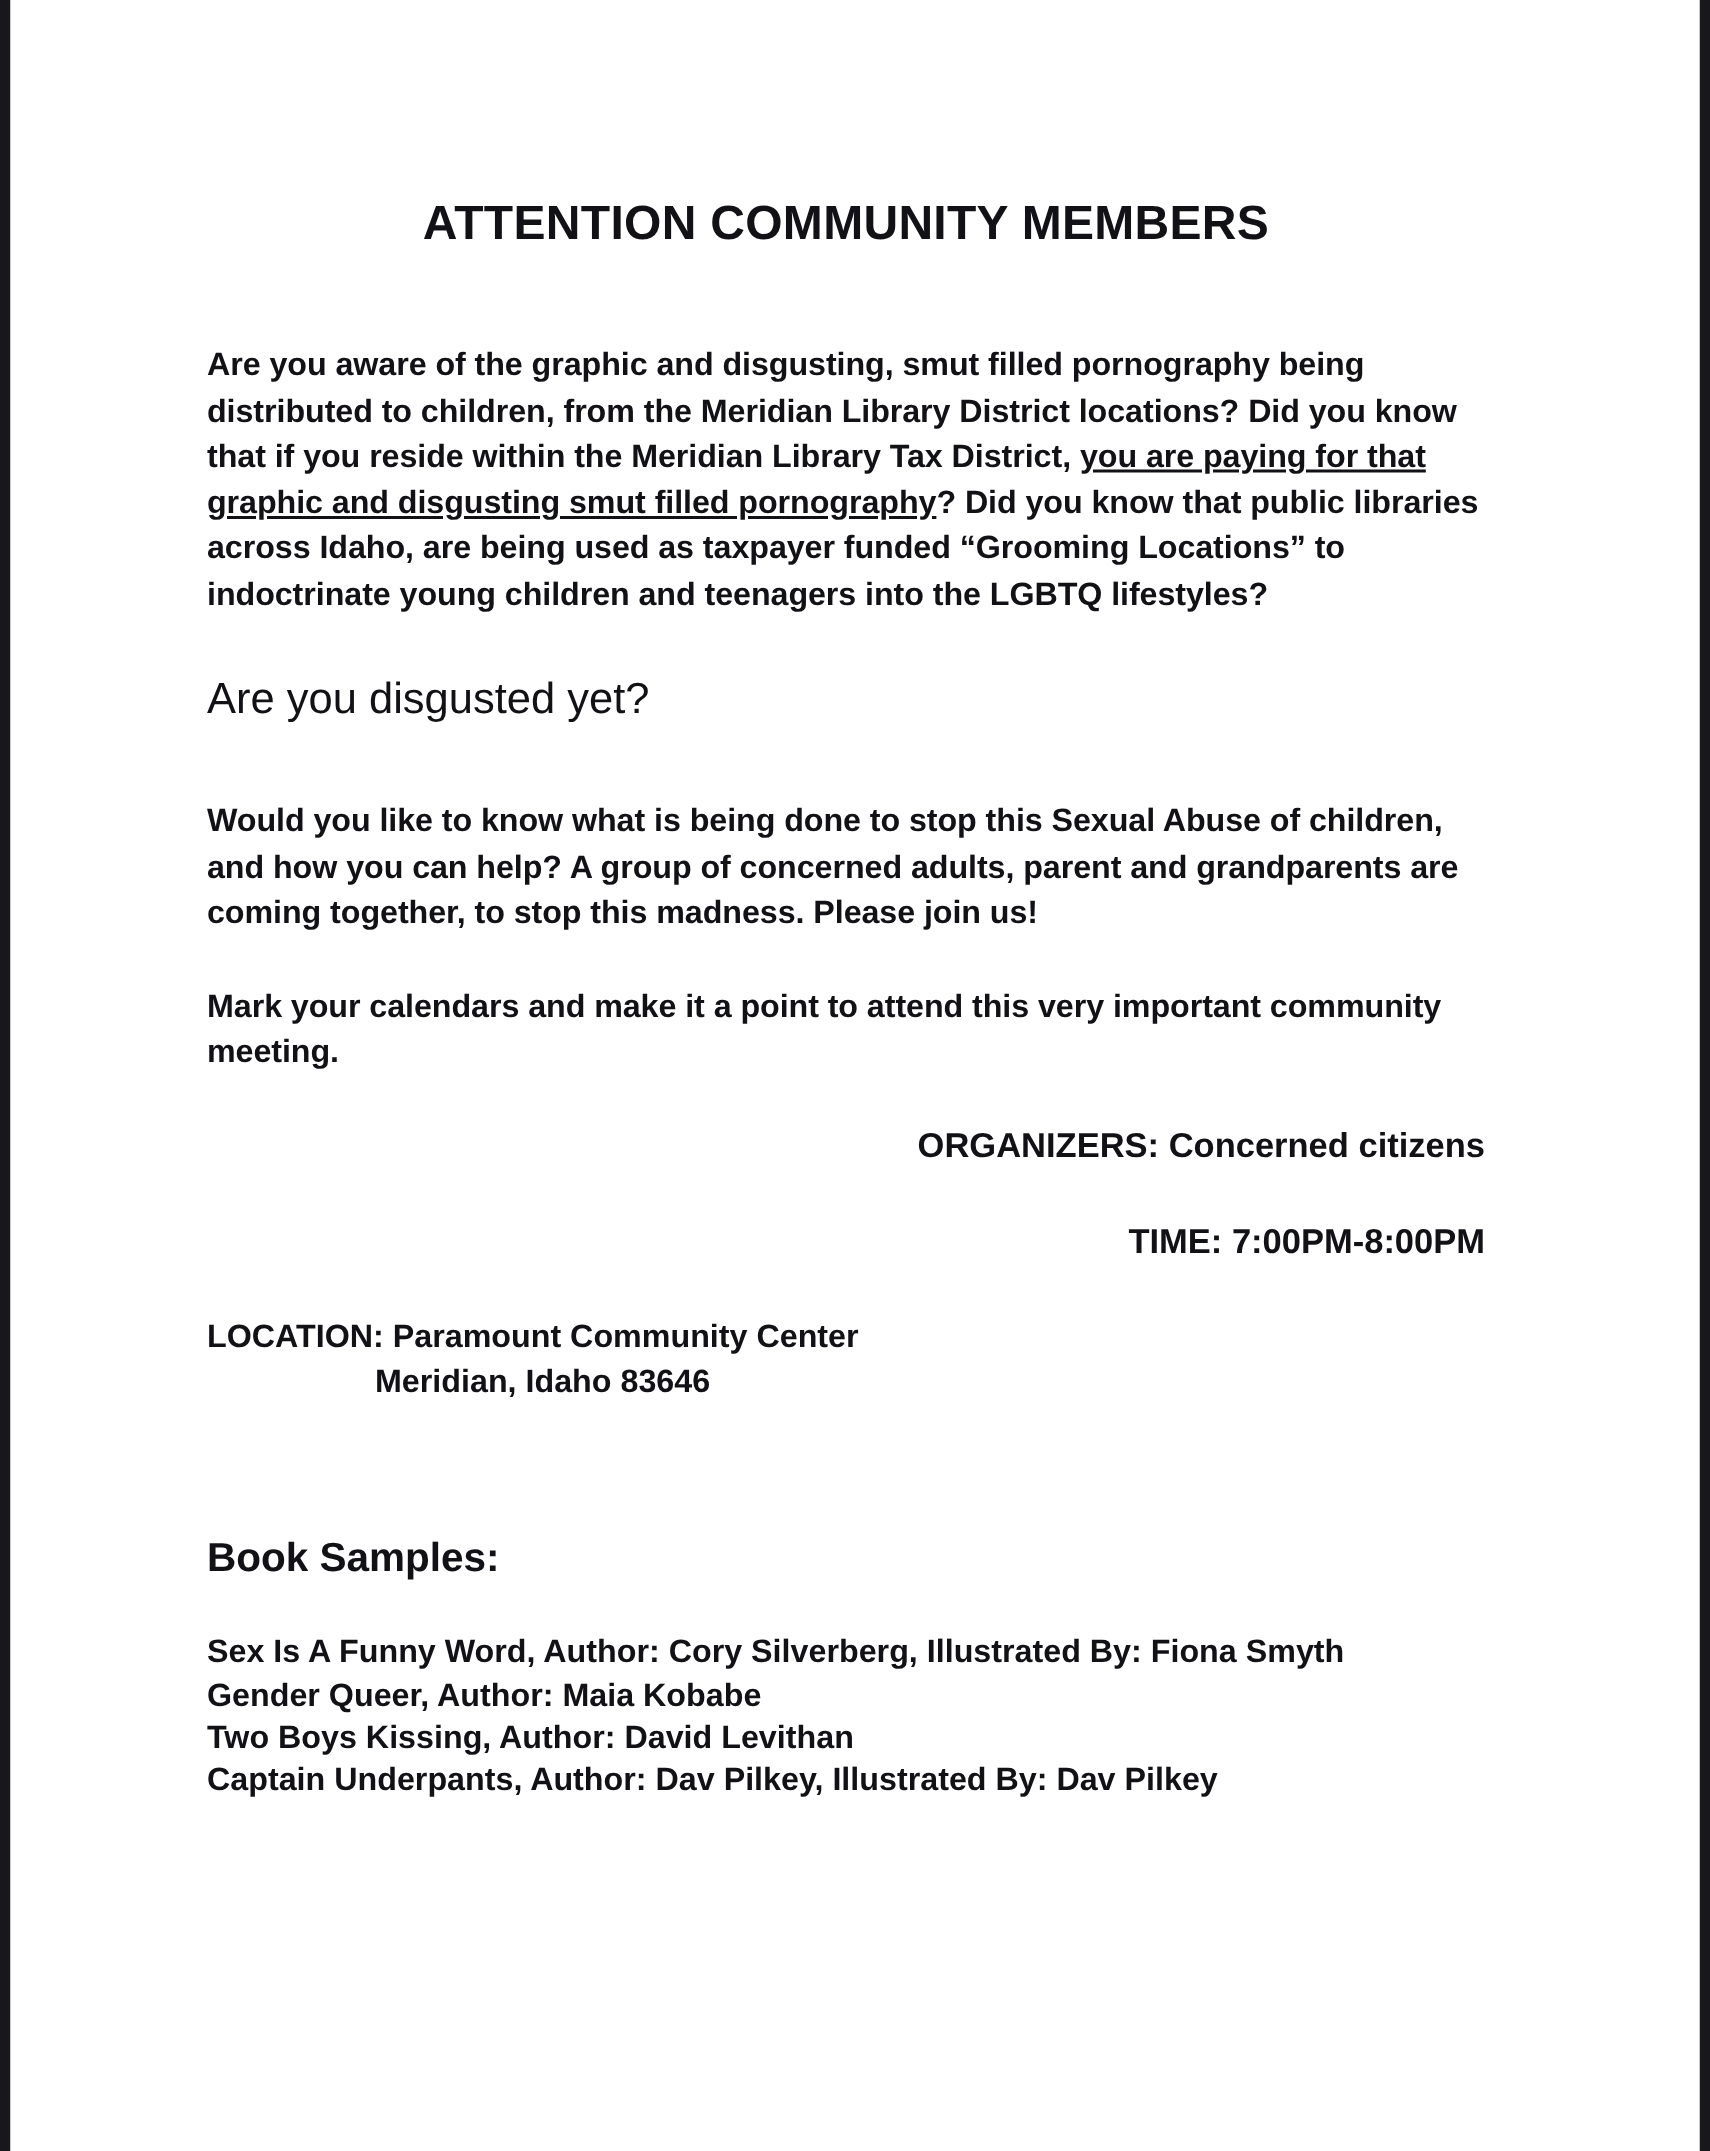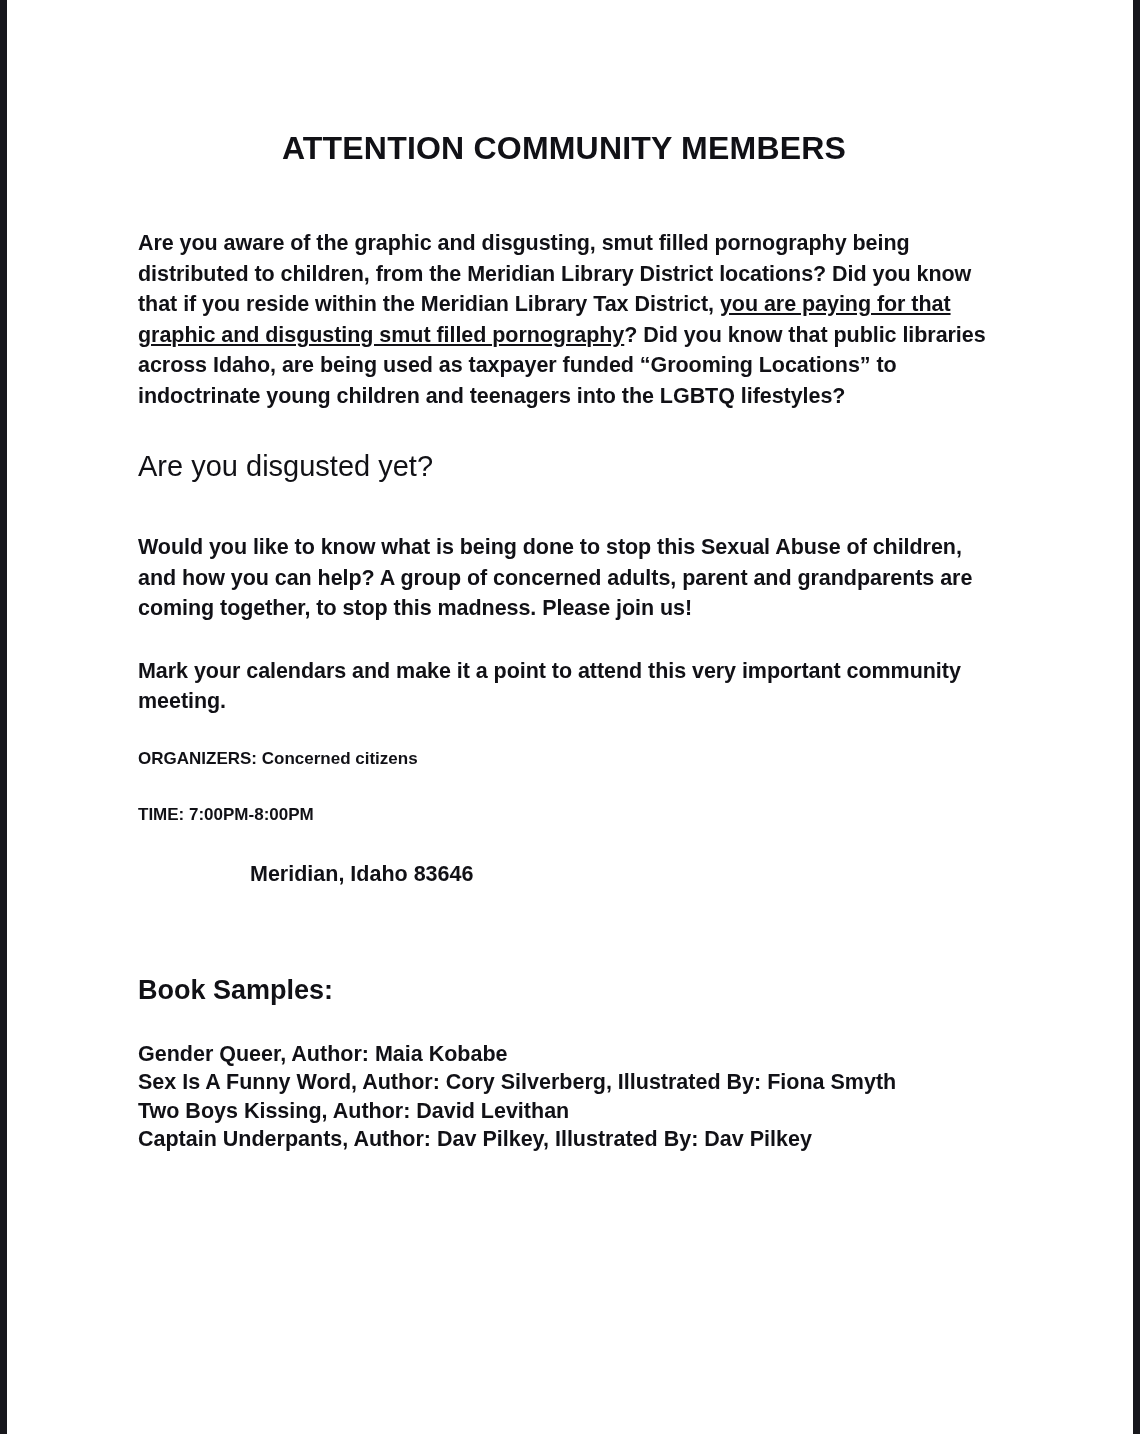--- a/index.html
+++ b/index.html
@@ -89,24 +89,25 @@
   }
 
   .para-mark {
     margin-top: 32px;
   }
 
   .details {
     margin-top: 30px;
   }
   .detail-line {
-    font-size: 17px;
+    font-size: 23px;
     font-weight: bold;
     line-height: 1.42;
     margin: 0 0 32px 0;
+    text-align: right;
   }
   .detail-line:last-child { margin-bottom: 0; }
 
   .addr-line {
     font-size: 21.5px;
     font-weight: bold;
     line-height: 1.42;
     margin: 0;
     padding-left: 112px;
   }
@@ -155,29 +156,30 @@
       <p class="body-para para-mark">Mark your calendars and make it a point to attend this very important community meeting.</p>
 
       <div class="details">
 
         <p class="detail-line">ORGANIZERS: Concerned citizens</p>
 
 
         <p class="detail-line">TIME: 7:00PM-8:00PM</p>
 
         <div>
+          <p class="addr-line" style="padding-left:0;">LOCATION: Paramount Community Center</p>
           <p class="addr-line">Meridian, Idaho 83646</p>
         </div>
 
       </div>
 
       <p class="books-heading">Book Samples:</p>
 
       <ul class="book-list">
+        <li class="book-item">Sex Is A Funny Word, Author: Cory Silverberg, Illustrated By: Fiona Smyth</li>
         <li class="book-item">Gender Queer, Author: Maia Kobabe</li>
-        <li class="book-item">Sex Is A Funny Word, Author: Cory Silverberg, Illustrated By: Fiona Smyth</li>
         <li class="book-item">Two Boys Kissing, Author: David Levithan</li>
         <li class="book-item">Captain Underpants, Author: Dav Pilkey, Illustrated By: Dav Pilkey</li>
       </ul>
 
     </div>
   </div>
 </div>
 
 </body></html>

